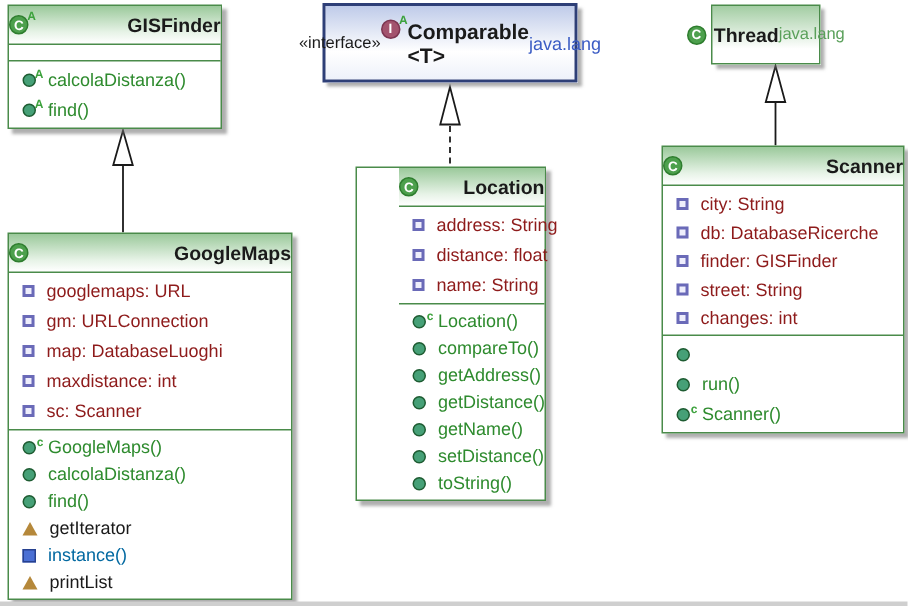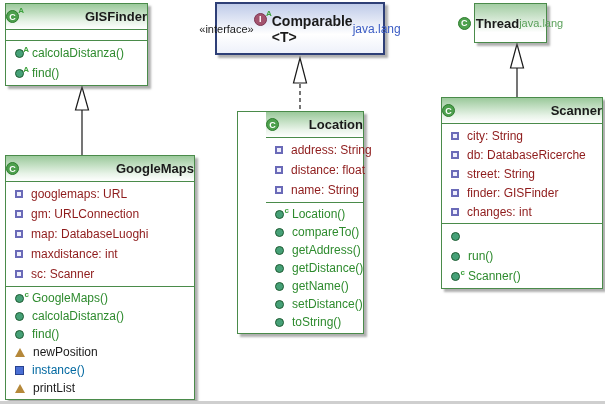--- a/index.html
+++ b/index.html
@@ -204,21 +204,21 @@
     <div class="row h18">
       <span class="glyph m-circle"></span>
       <span class="method-lbl">calcolaDistanza()</span>
     </div>
     <div class="row h18">
       <span class="glyph m-circle"></span>
       <span class="method-lbl">find()</span>
     </div>
     <div class="row h18">
       <span class="glyph t-triangle"></span>
-      <span class="plain-lbl">newPosition</span>
+      <span class="plain-lbl">getIterator</span>
     </div>
     <div class="row h18">
       <span class="glyph s-square"></span>
       <span class="staticred-lbl">instance()</span>
     </div>
     <div class="row h18">
       <span class="glyph t-triangle"></span>
       <span class="plain-lbl">printList</span>
     </div>
   </div>
@@ -286,28 +286,28 @@
     <div class="row h19">
       <span class="glyph f-square"></span>
       <span class="field-lbl">city: String</span>
     </div>
     <div class="row h19">
       <span class="glyph f-square"></span>
       <span class="field-lbl">db: DatabaseRicerche</span>
     </div>
     <div class="row h19">
       <span class="glyph f-square"></span>
+      <span class="field-lbl">finder: GISFinder</span>
+    </div>
+    <div class="row h19">
+      <span class="glyph f-square"></span>
       <span class="field-lbl">street: String</span>
     </div>
     <div class="row h19">
       <span class="glyph f-square"></span>
-      <span class="field-lbl">finder: GISFinder</span>
-    </div>
-    <div class="row h19">
-      <span class="glyph f-square"></span>
       <span class="field-lbl">changes: int</span>
     </div>
   </div>
   <div class="section">
     <div class="row h20">
       <span class="glyph m-circle"></span>
     </div>
     <div class="row h20">
       <span class="glyph m-circle"></span>
       <span class="method-lbl">run()</span>

